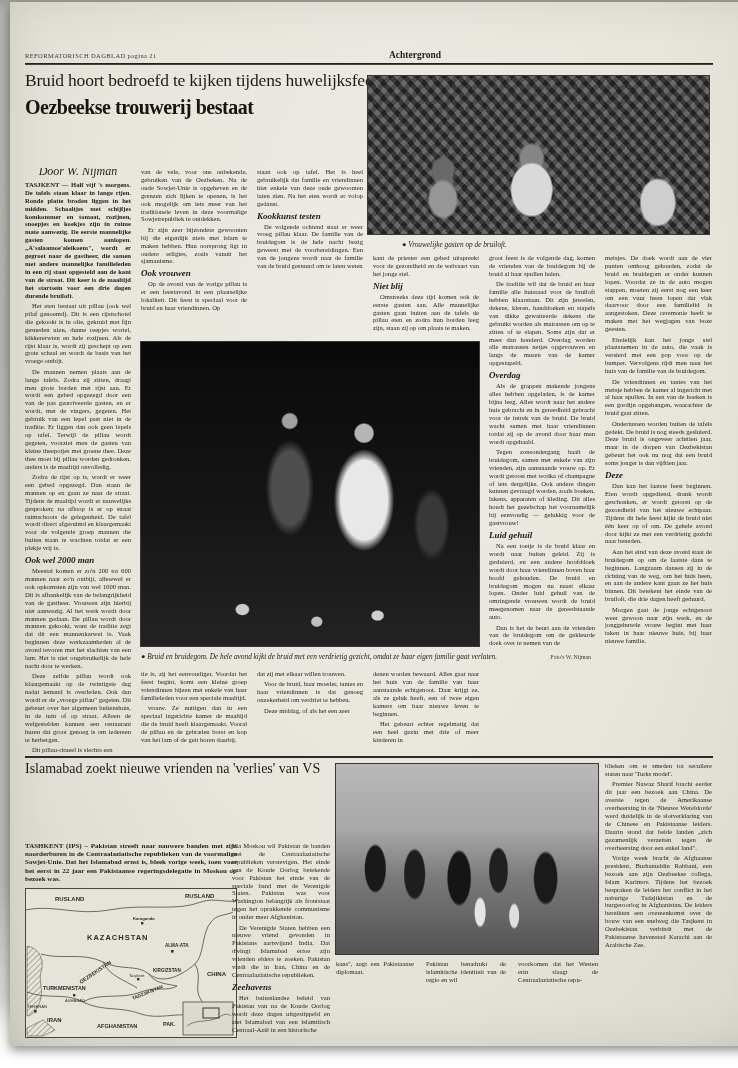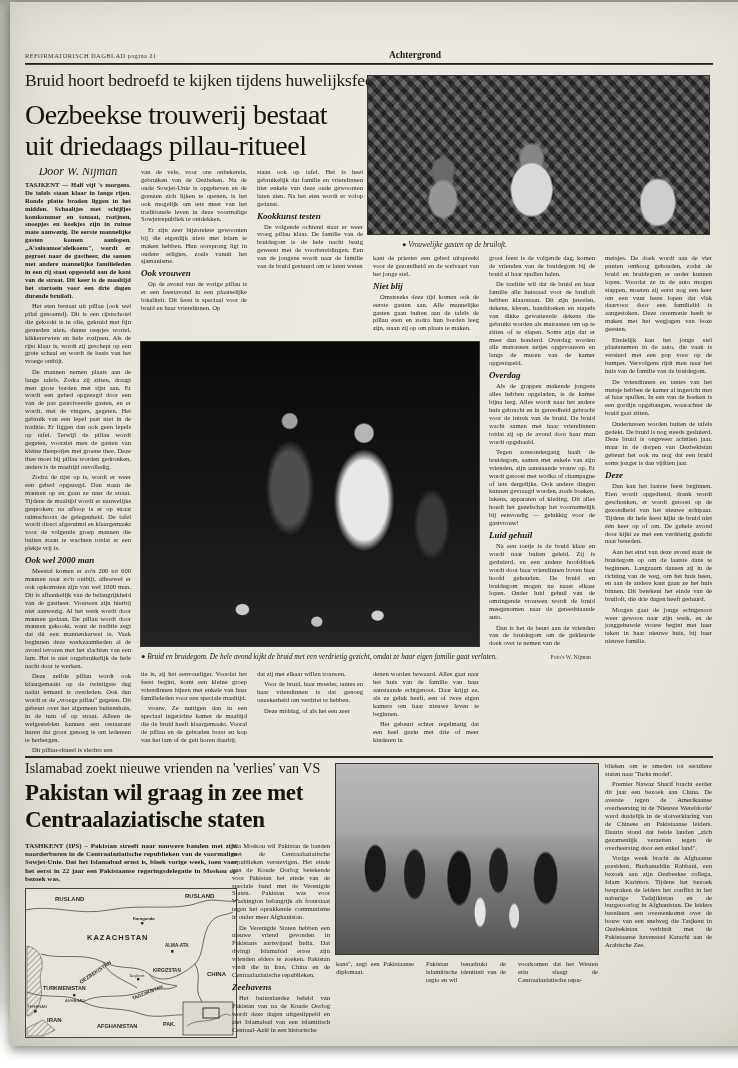--- a/index.html
+++ b/index.html
@@ -14,21 +14,21 @@
     box-shadow:0 4px 10px rgba(0,0,0,.45), inset 0 0 40px rgba(120,115,100,.18);
     padding-left:44px;
   }
   .abs{position:absolute;}
   .masthead-left{font-size:6.5px;letter-spacing:.4px;color:#3a3a36;}
   .masthead-right{font-size:9.5px;font-weight:bold;color:#1d1d1a;}
   .rule-heavy{background:#22221f;height:2px;}
   .rule-heavy::after{content:"";display:block;margin-top:1px;height:.5px;background:#44443f;}
   .rule-thin{background:#2a2a26;height:1.5px;}
   .kicker1{font-size:17.5px;letter-spacing:-.2px;color:#1c1c19;white-space:nowrap;}
-  .headline1{font-size:28px;line-height:31px;font-weight:normal;letter-spacing:-.5px;color:#151512;white-space:nowrap;margin-top:7px;}
+  .headline1{font-size:20px;line-height:31px;font-weight:bold;letter-spacing:-.5px;color:#151512;white-space:nowrap;}
   .kicker2{font-size:14px;color:#1c1c19;white-space:nowrap;}
   .headline2{font-size:23px;line-height:27px;font-weight:bold;letter-spacing:-.3px;color:#151512;white-space:nowrap;}
   .t-col{font-size:6.6px;line-height:7.9px;text-align:justify;color:#26261f;overflow:hidden;}
   .t-col .p{margin:0 0 2.5px;}
   .t-col .p:not(:first-child){text-indent:7px;}
   .t-col .h{font-style:italic;font-weight:bold;font-size:9px;line-height:10px;margin:3px 0 2px;text-indent:0;color:#1b1b17;}
   .t-col .byline{text-align:center;font-style:italic;font-size:12px;margin:0 0 5px;text-indent:0;}
   .t-col .lead{font-weight:bold;margin:0 0 2.5px;}
   .caption{font-size:7.3px;font-style:italic;color:#23231f;}
   .credit{font-size:5.8px;font-style:normal;color:#3a3a34;}
@@ -75,21 +75,20 @@
 
 <div class="paper">
 
   <div class="abs masthead-left" style="left:15px;top:50px;">REFORMATORISCH DAGBLAD pagina 21</div>
   <div class="abs masthead-right" style="left:355px;top:48px;width:100px;text-align:center;">Achtergrond</div>
   <div class="abs rule-heavy" style="left:15px;top:61px;width:688px;"></div>
 
   <div class="abs kicker1" style="left:15px;top:68px;">Bruid hoort bedroefd te kijken tijdens huwelijksfeest</div>
   <div class="abs headline1" style="left:15px;top:90px;">
     <div>Oezbeekse trouwerij bestaat</div>
-    <div>uit driedaags pillau-ritueel</div>
   </div>
 
   <div class="abs bw-photo photo-guests" style="left:358px;top:74px;width:341px;height:158px;"></div>
   <div class="abs caption" style="left:392px;top:238px;width:280px;">● Vrouwelijke gasten op de bruiloft.</div>
 
   <div class="abs t-col" style="left:15px;top:166px;width:106px;height:586px;">
       <p class="byline">Door W. Nijman</p>
       <p class="lead">TASJKENT — Half vijf 's morgens. De tafels staan klaar in lange rijen. Ronde platte broden liggen in het midden. Schaaltjes met schijfjes komkommer en tomaat, rozijnen, snoepjes en koekjes zijn in ruime mate aanwezig. De eerste mannelijke gasten komen aanlopen. „A'salaamoe'aleikoem", wordt er gegroet naar de gastheer, die samen met andere mannelijke familieleden in een rij staat opgesteld aan de kant van de straat. Dit keer is de maaltijd het startsein voor een drie dagen durende bruiloft.</p>
       <p class="p">Het eten bestaat uit pillau (ook wel pilaf genoemd). Dit is een rijstschotel die gekookt is in olie, gekruid met fijn gesneden uien, dunne reepjes wortel, kikkererwten en hele rozijnen. Als de rijst klaar is, wordt zij geschept op een grote schaal en wordt de basis van het vroege ontbijt.</p>
       <p class="p">De mannen nemen plaats aan de lange tafels. Zodra zij zitten, draagt men grote borden met rijst aan. Er wordt een gebed opgezegd door een van de pas gearriveerde gasten, en er wordt, met de vingers, gegeten. Het gebruik van een lepel past niet in de traditie. Er liggen dan ook geen lepels op tafel. Terwijl de pillau wordt gegeten, voorziet men de gasten van kleine theepotjes met groene thee. Deze thee moet bij pillau worden gedronken, anders is de maaltijd onvolledig.</p>
@@ -152,24 +151,20 @@
       <p class="p">Ondertussen worden buiten de tafels gedekt. De bruid is nog steeds gesluierd. Deze bruid is ongeveer achttien jaar, maar in de dorpen van Oezbekistan gebeurt het ook nu nog dat een bruid soms jonger is dan vijftien jaar.</p>
       <h3 class="h">Deze</h3>
       <p class="p">Dan kan het laatste feest beginnen. Eten wordt opgediend, drank wordt geschonken, er wordt getoost op de gezondheid van het nieuwe echtpaar. Tijdens dit hele feest kijkt de bruid niet één keer op of om. De gehele avond door kijkt ze met een verdrietig gezicht naar beneden.</p>
       <p class="p">Aan het eind van deze avond staat de bruidegom op om de laatste dans te beginnen. Langzaam dansen zij in de richting van de weg, om het huis heen, en aan de andere kant gaan ze het huis binnen. Dit betekent het einde van de bruiloft, die drie dagen heeft geduurd.</p>
       <p class="p">Morgen gaat de jonge echtgenoot weer gewoon naar zijn werk, en de jonggehuwde vrouw begint met haar taken in haar nieuwe huis, bij haar nieuwe familie.</p>
     </div>
 
   <div class="abs rule-thin" style="left:15px;top:754px;width:688px;"></div>
 
   <div class="abs kicker2" style="left:15px;top:759px;">Islamabad zoekt nieuwe vrienden na 'verlies' van VS</div>
-  <div class="abs headline2" style="left:15px;top:777px;">
-    <div>Pakistan wil graag in zee met</div>
-    <div>Centraalaziatische staten</div>
-  </div>
   <div class="abs t-col" style="left:15px;top:840px;width:212px;height:42px;font-weight:bold;font-size:7px;line-height:8.2px;">TASHKENT (IPS) – Pakistan streeft naar nauwere banden met zijn noorderburen in de Centraalaziatische republieken van de voormalige Sowjet-Unie. Dat het Islamabad ernst is, bleek vorige week, toen voor het eerst in 22 jaar een Pakistaanse regeringsdelegatie in Moskou op bezoek was.</div>
 
   <div class="abs" style="left:15px;top:886px;width:212px;height:155px;">
     <svg width="212" height="150" viewBox="0 0 212 150">
       <defs>
         <pattern id="hatch" width="4" height="4" patternTransform="rotate(45)" patternUnits="userSpaceOnUse">
           <line x1="0" y1="0" x2="0" y2="4" stroke="#6b6b64" stroke-width="1"></line>
         </pattern>
       </defs>
       <rect x="0.5" y="0.5" width="211" height="149" fill="#e6e4da" stroke="#474740"></rect>

